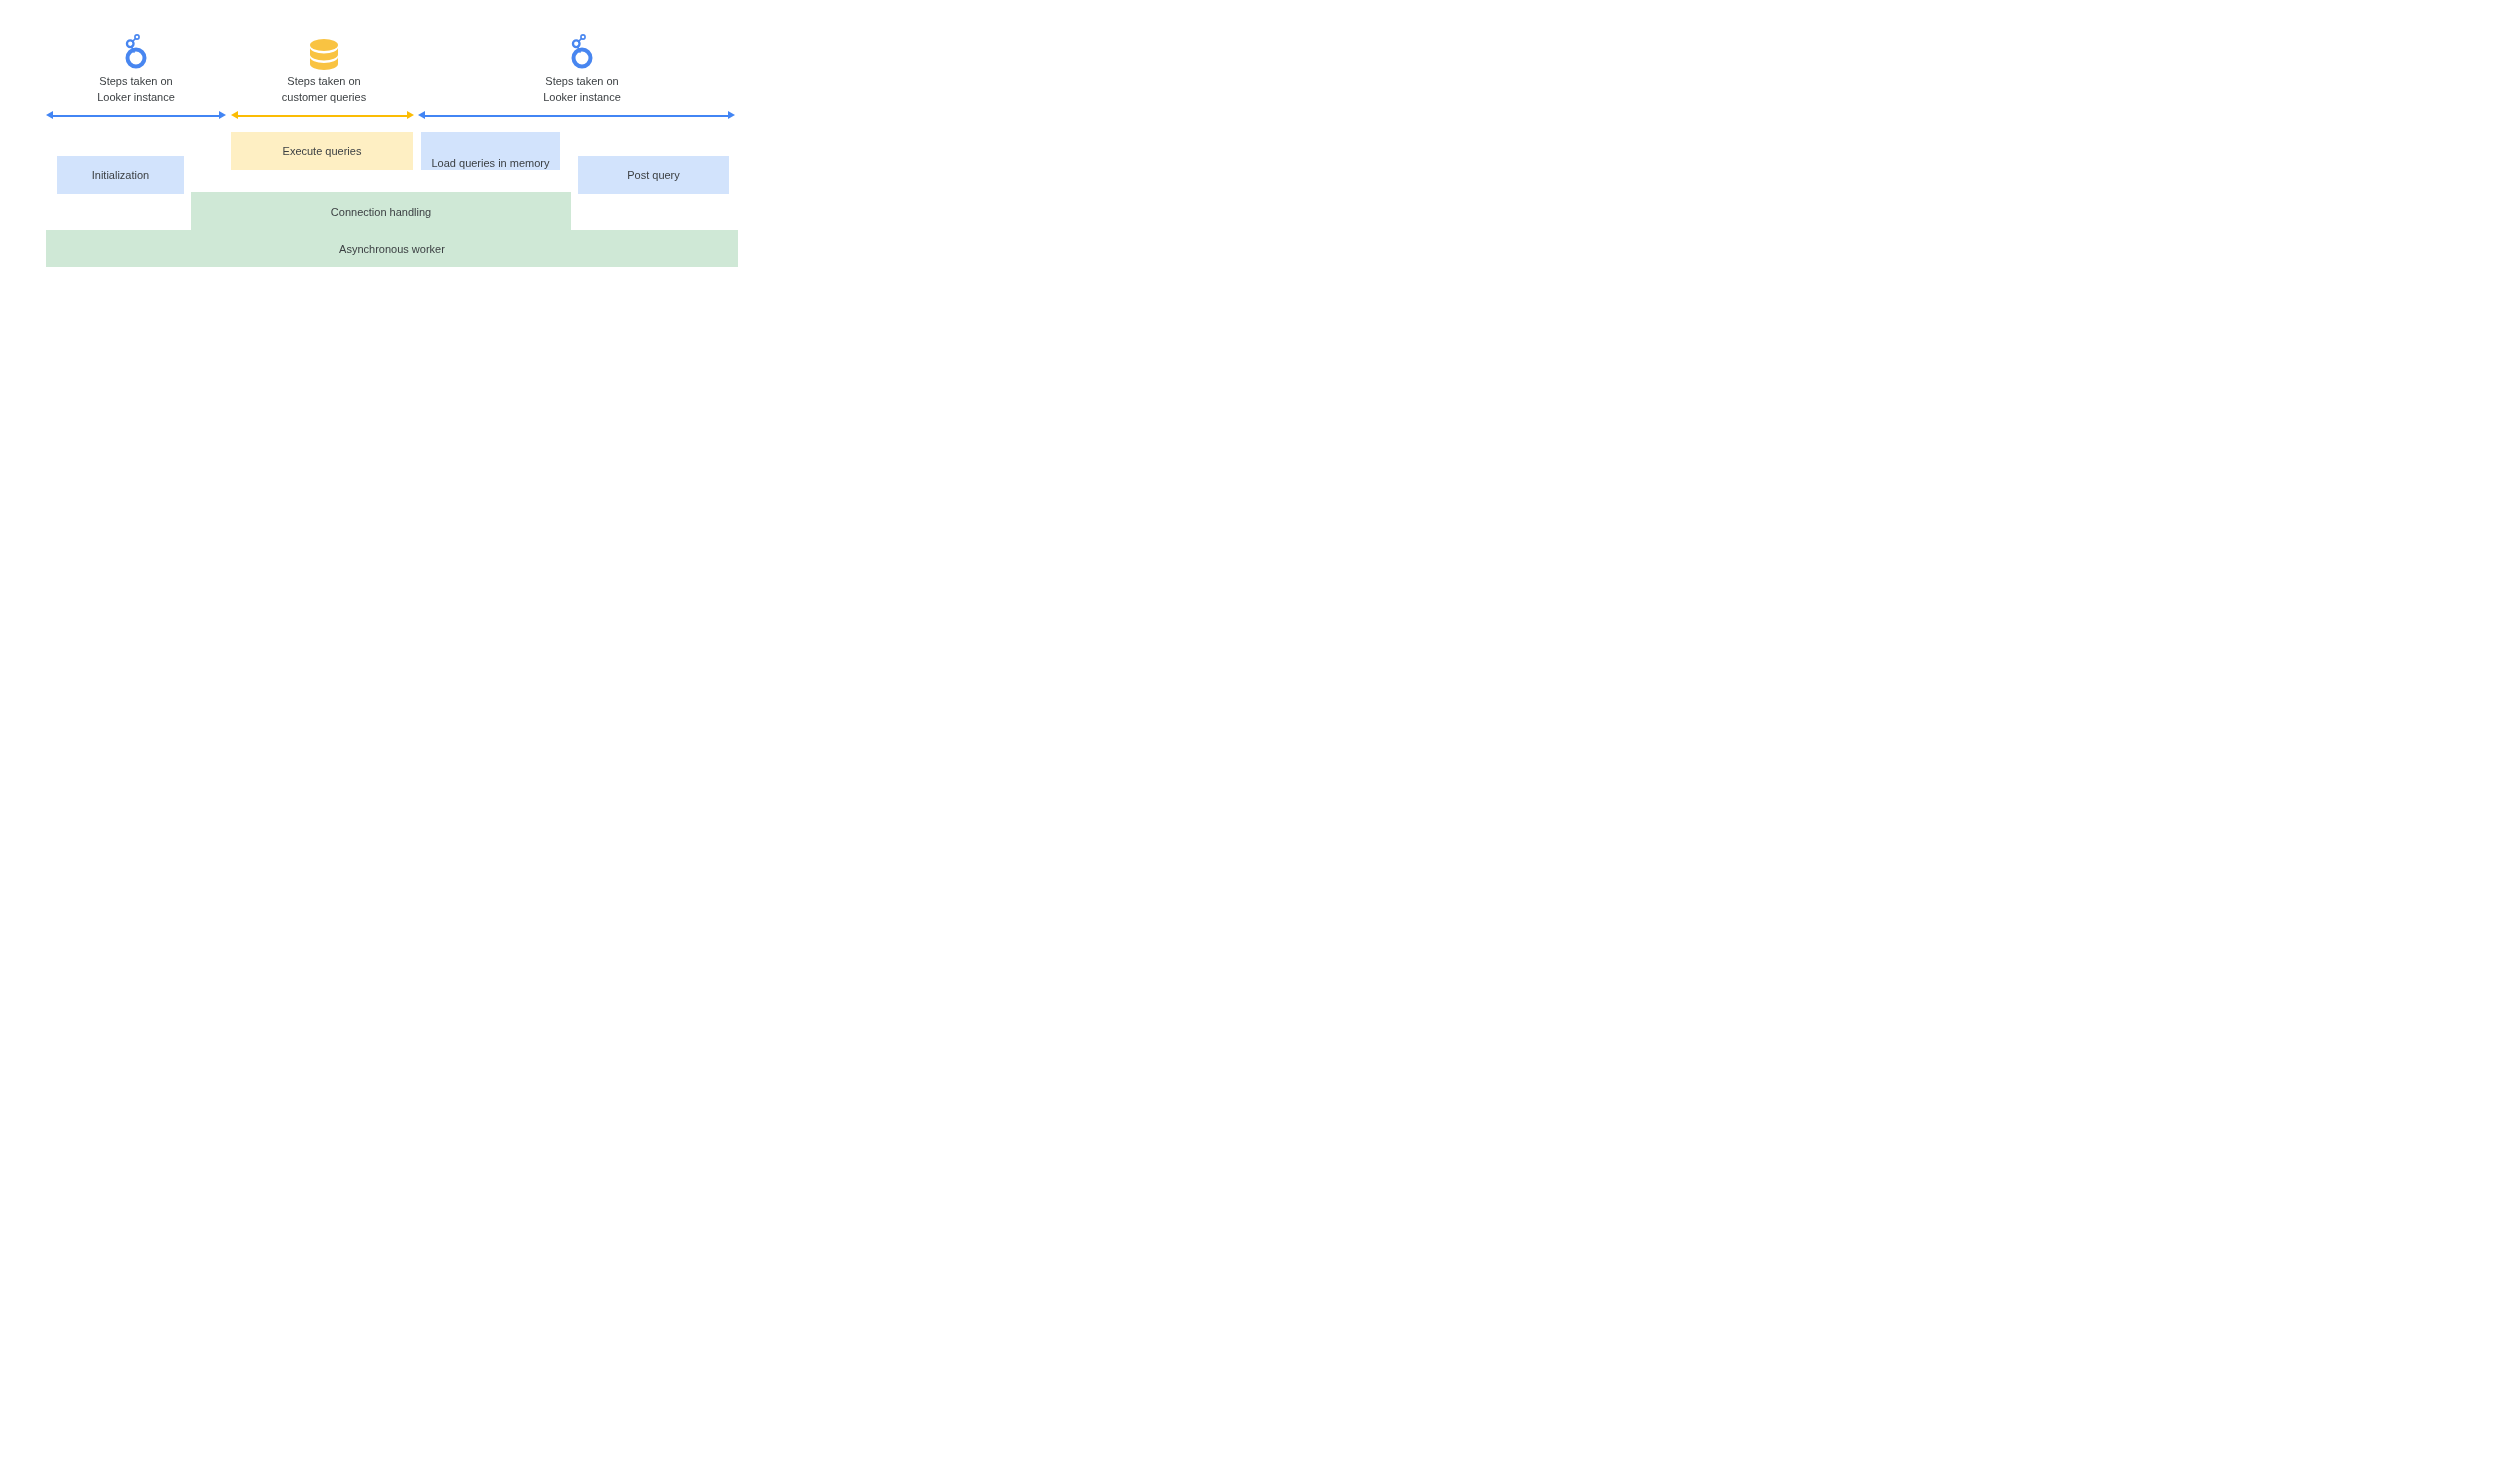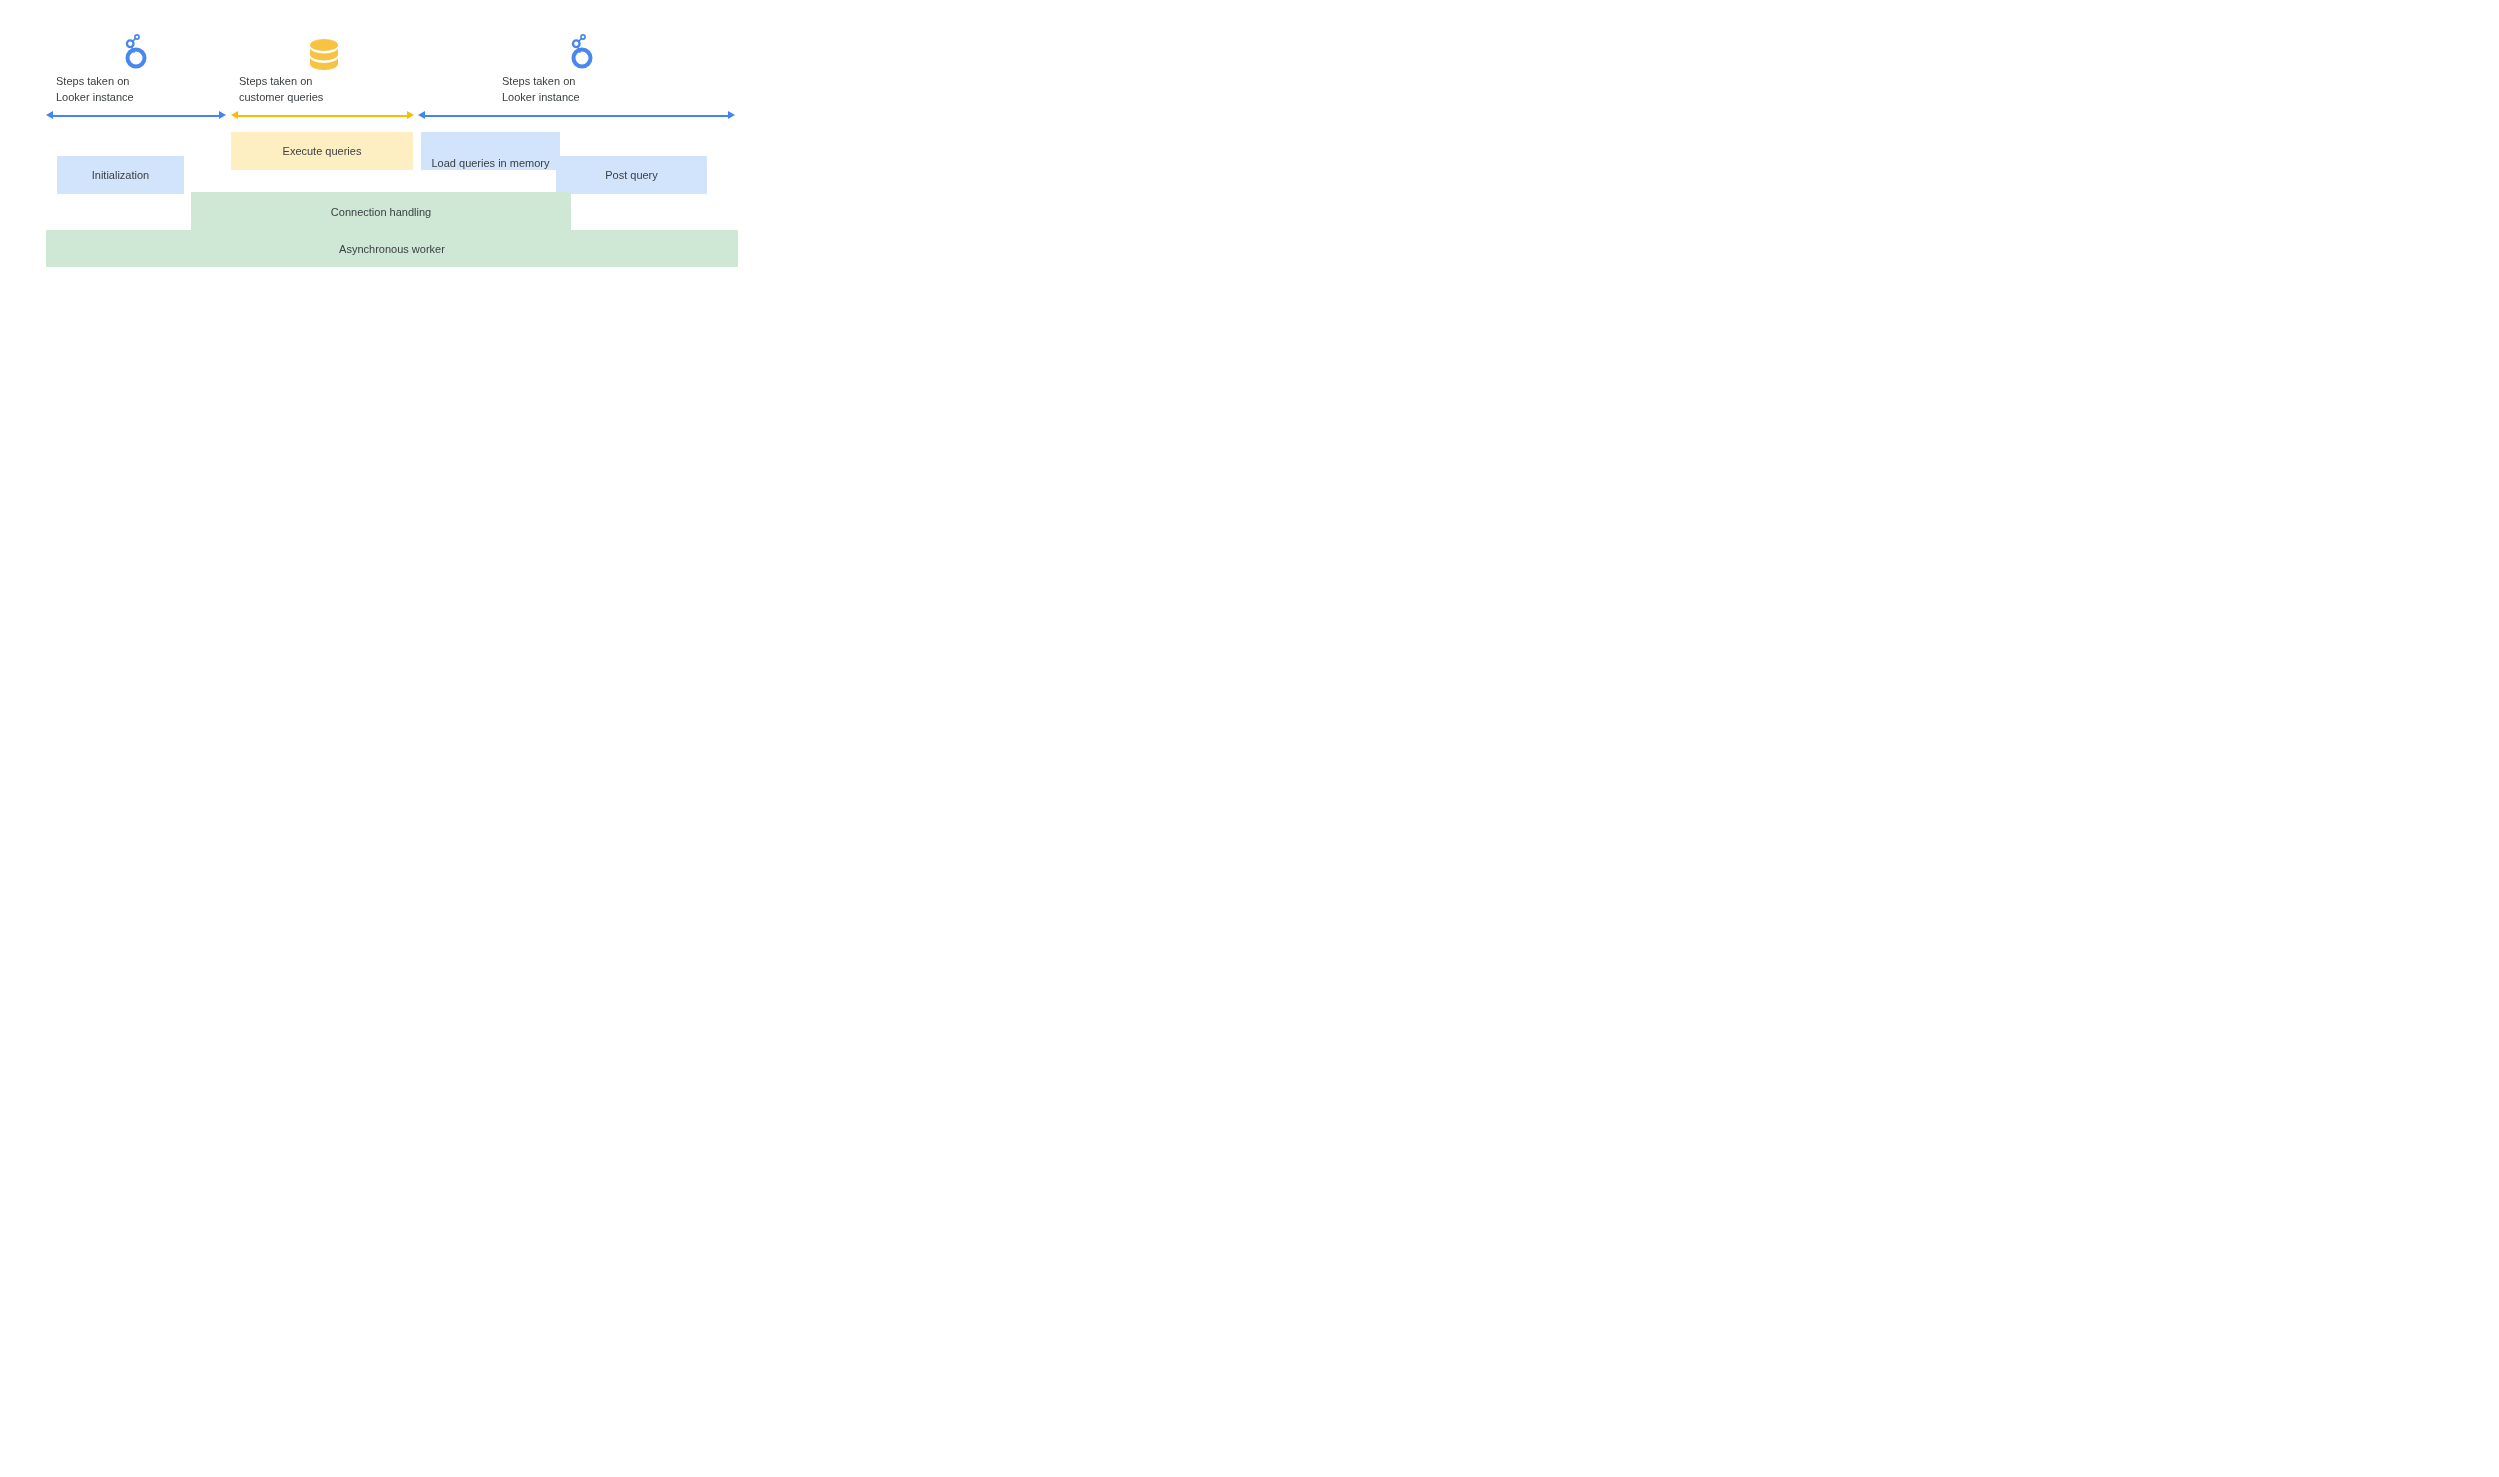--- a/index.html
+++ b/index.html
@@ -9,21 +9,21 @@
     height: 290px;
     background: #ffffff;
     font-family: "Liberation Sans", sans-serif;
     color: #3c4043;
     overflow: hidden;
   }
 
   
   .caption {
     position: absolute;
-    text-align: left;
+    text-align: center;
     font-size: 11px;
     line-height: 16px;
     color: #3c4043;
   }
   .caption span { display: block; }
 
   
   .icon { position: absolute; }
 
   
@@ -52,21 +52,21 @@
     line-height: 14px;
     color: #3c4043;
   }
   .box.blue   { background: #d2e3fc; }
   .box.yellow { background: #feefc3; text-align: center; }
   .box.green  { background: #cfe8d6; }
 
   .box.initialization { left: 57px; top: 156px; width: 127px; height: 38px; }
   .box.execute        { left: 231px; top: 132px; width: 182px; height: 38px; }
   .box.load           { left: 421px; top: 132px; width: 139px; height: 38px; padding: 0 8px; box-sizing: border-box; align-items: flex-end; }
-  .box.post           { left: 556px; top: 156px; width: 151px; height: 38px; }
+  .box.post           { left: 578px; top: 156px; width: 151px; height: 38px; }
   .box.connection     { left: 191px; top: 192px; width: 380px; height: 39px; }
   .box.async          { left: 46px;  top: 230px; width: 692px; height: 37px; }
 </style>
 </head>
 <body>
 
 <div class="canvas">
 
   <svg class="icon" style="left:125px; top:34px;" width="22" height="35" viewBox="0 0 44 70" aria-hidden="true">
     <circle cx="24" cy="6" r="4.2" fill="none" stroke="#4886f0" stroke-width="3.2"></circle>

